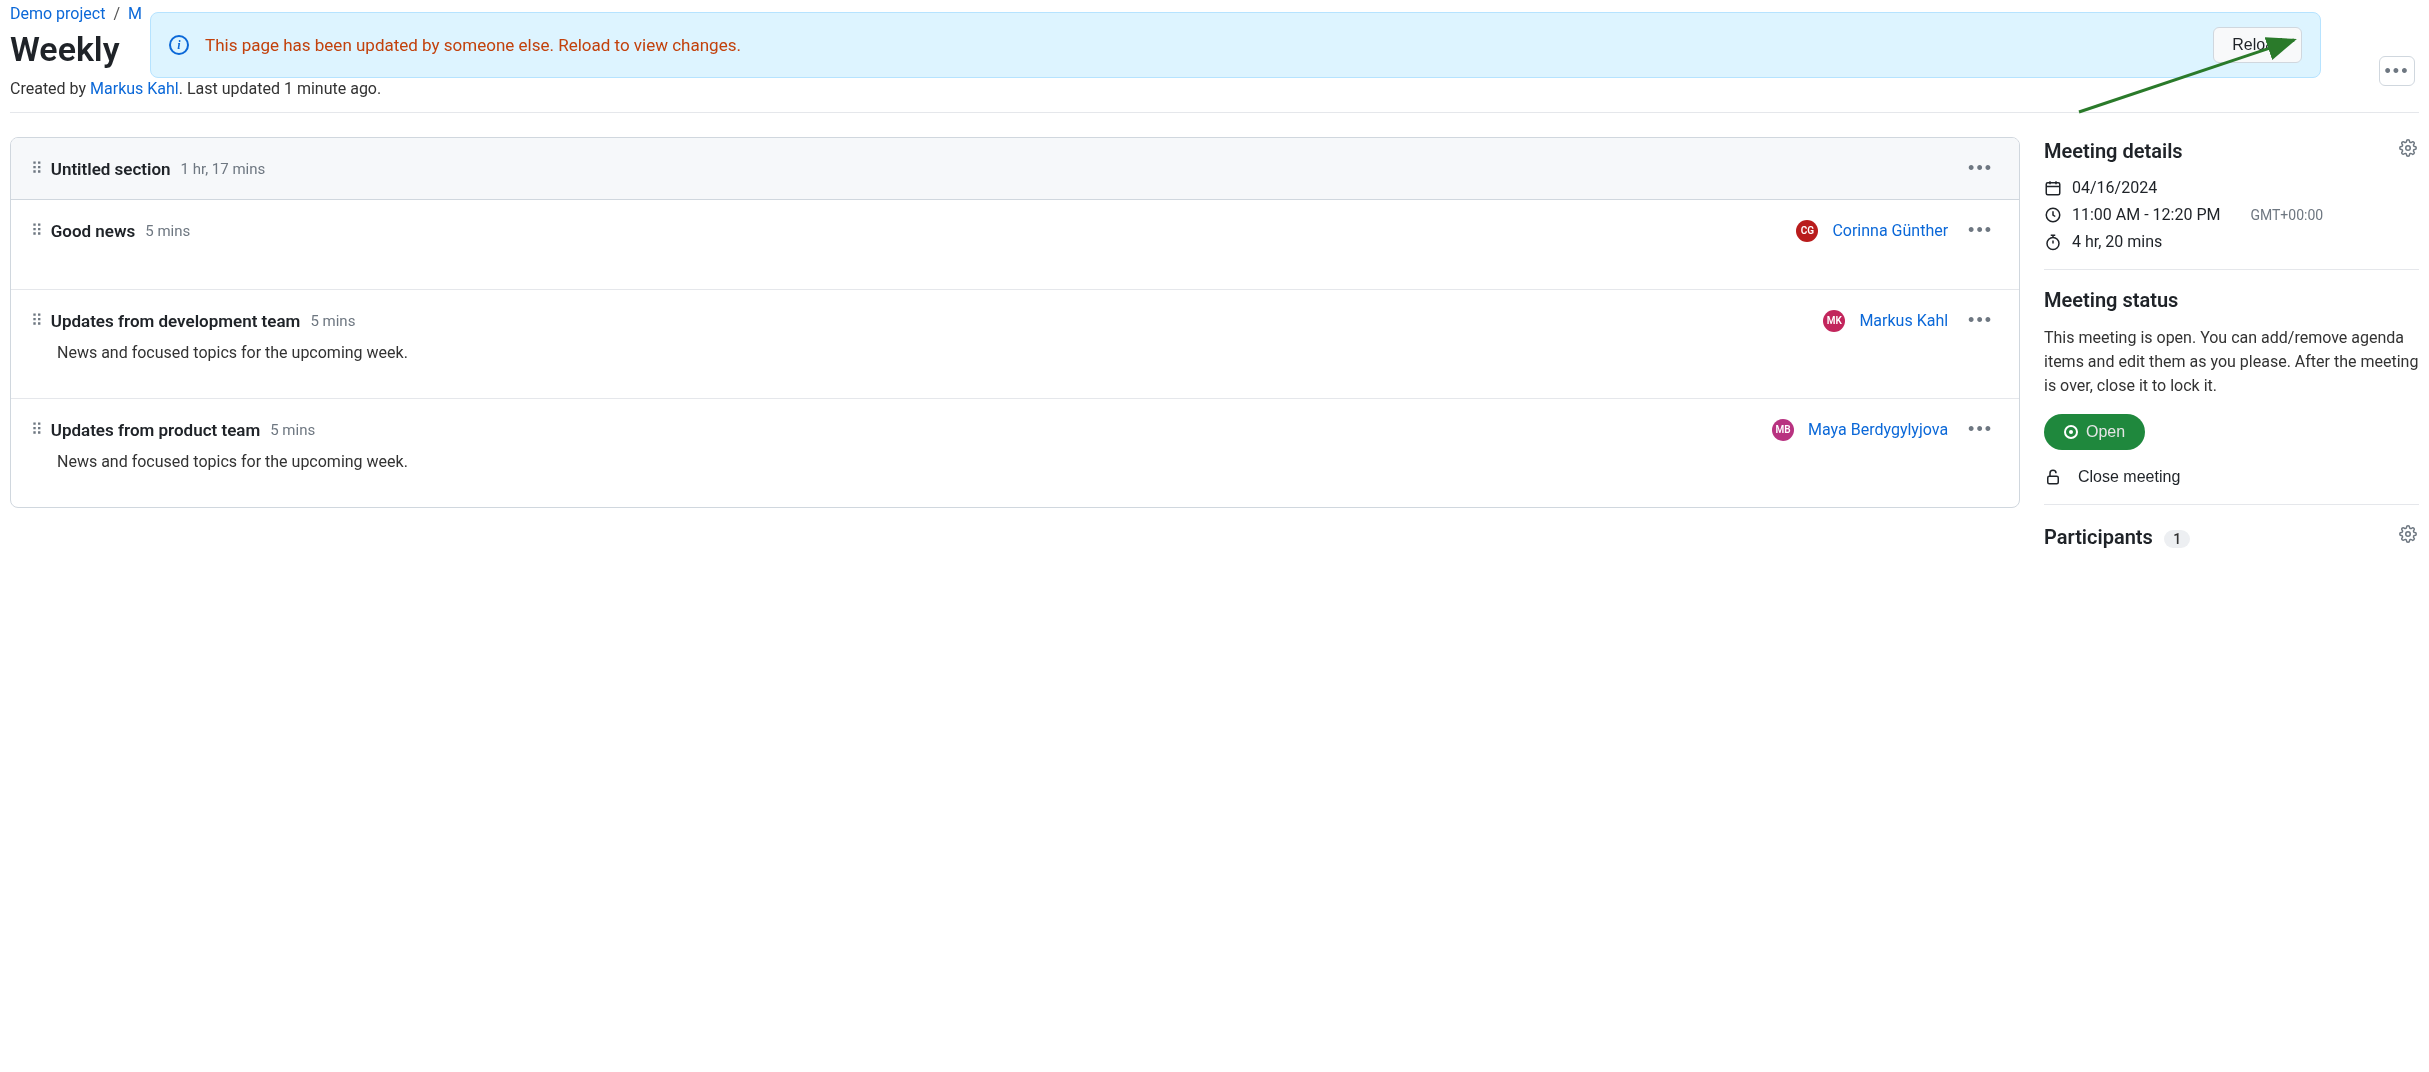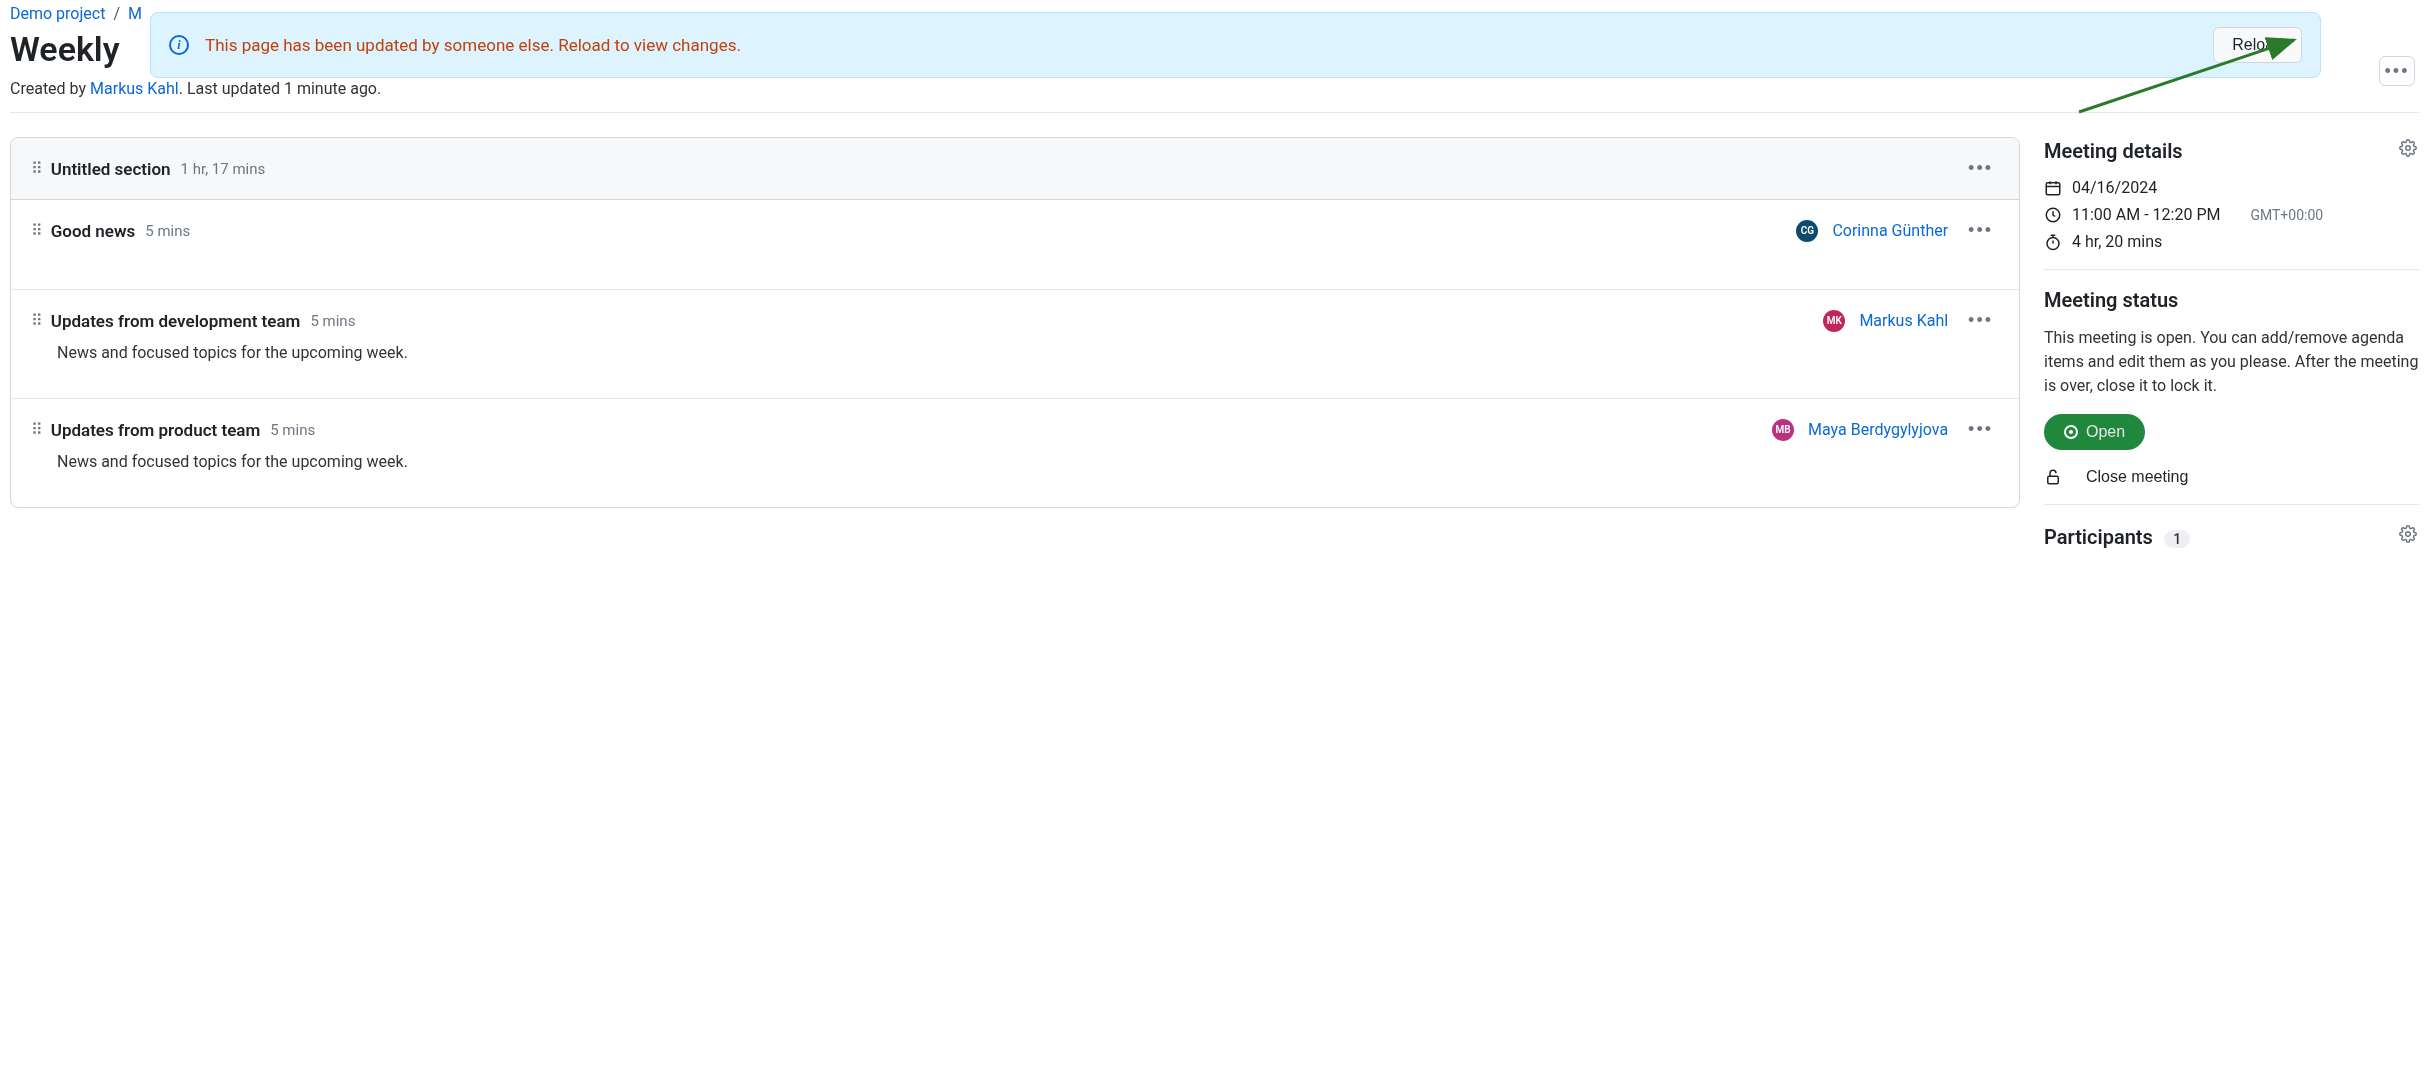--- a/index.html
+++ b/index.html
@@ -64,21 +64,21 @@
     margin-left: auto;
     display: flex;
     align-items: center;
     gap: 14px;
   }
   .avatar {
     width: 22px; height: 22px; border-radius: 50%;
     display: inline-flex; align-items: center; justify-content: center;
     font-size: 10px; font-weight: 600; color: #fff;
   }
-  .avatar-green { background: #0c4a6e; }
+  .avatar-green { background: #b91c1c; }
   .avatar-red   { background: #c2255c; }
   .avatar-pink  { background: #b83280; }
   .person-link { font-size: 16px; color: #0b68d8; }
   .more-btn {
     color: #6e7781; font-size: 18px; cursor: pointer;
     background: none; border: none; padding: 2px 6px;
     letter-spacing: 2px;
   }
 
   
@@ -107,21 +107,21 @@
     font-size: 16px; font-weight: 500; cursor: pointer;
   }
   .open-pill .dot {
     width: 14px; height: 14px; border: 2px solid #fff; border-radius: 50%;
     display: inline-flex; align-items: center; justify-content: center;
   }
   .open-pill .dot::after {
     content: ""; width: 4px; height: 4px; background: #fff; border-radius: 50%;
   }
   .close-meeting {
-    display: flex; align-items: center; gap: 24px;
+    display: flex; align-items: center; gap: 16px;
     font-size: 16px; color: #1f2328; margin-top: 18px;
     cursor: pointer; background: none; border: none; padding: 0;
   }
   .count-badge {
     background: #edeff2; color: #333; border-radius: 999px;
     padding: 1px 9px; font-size: 14px; margin-left: 8px; font-weight: 500;
   }
 
   
   .banner {

